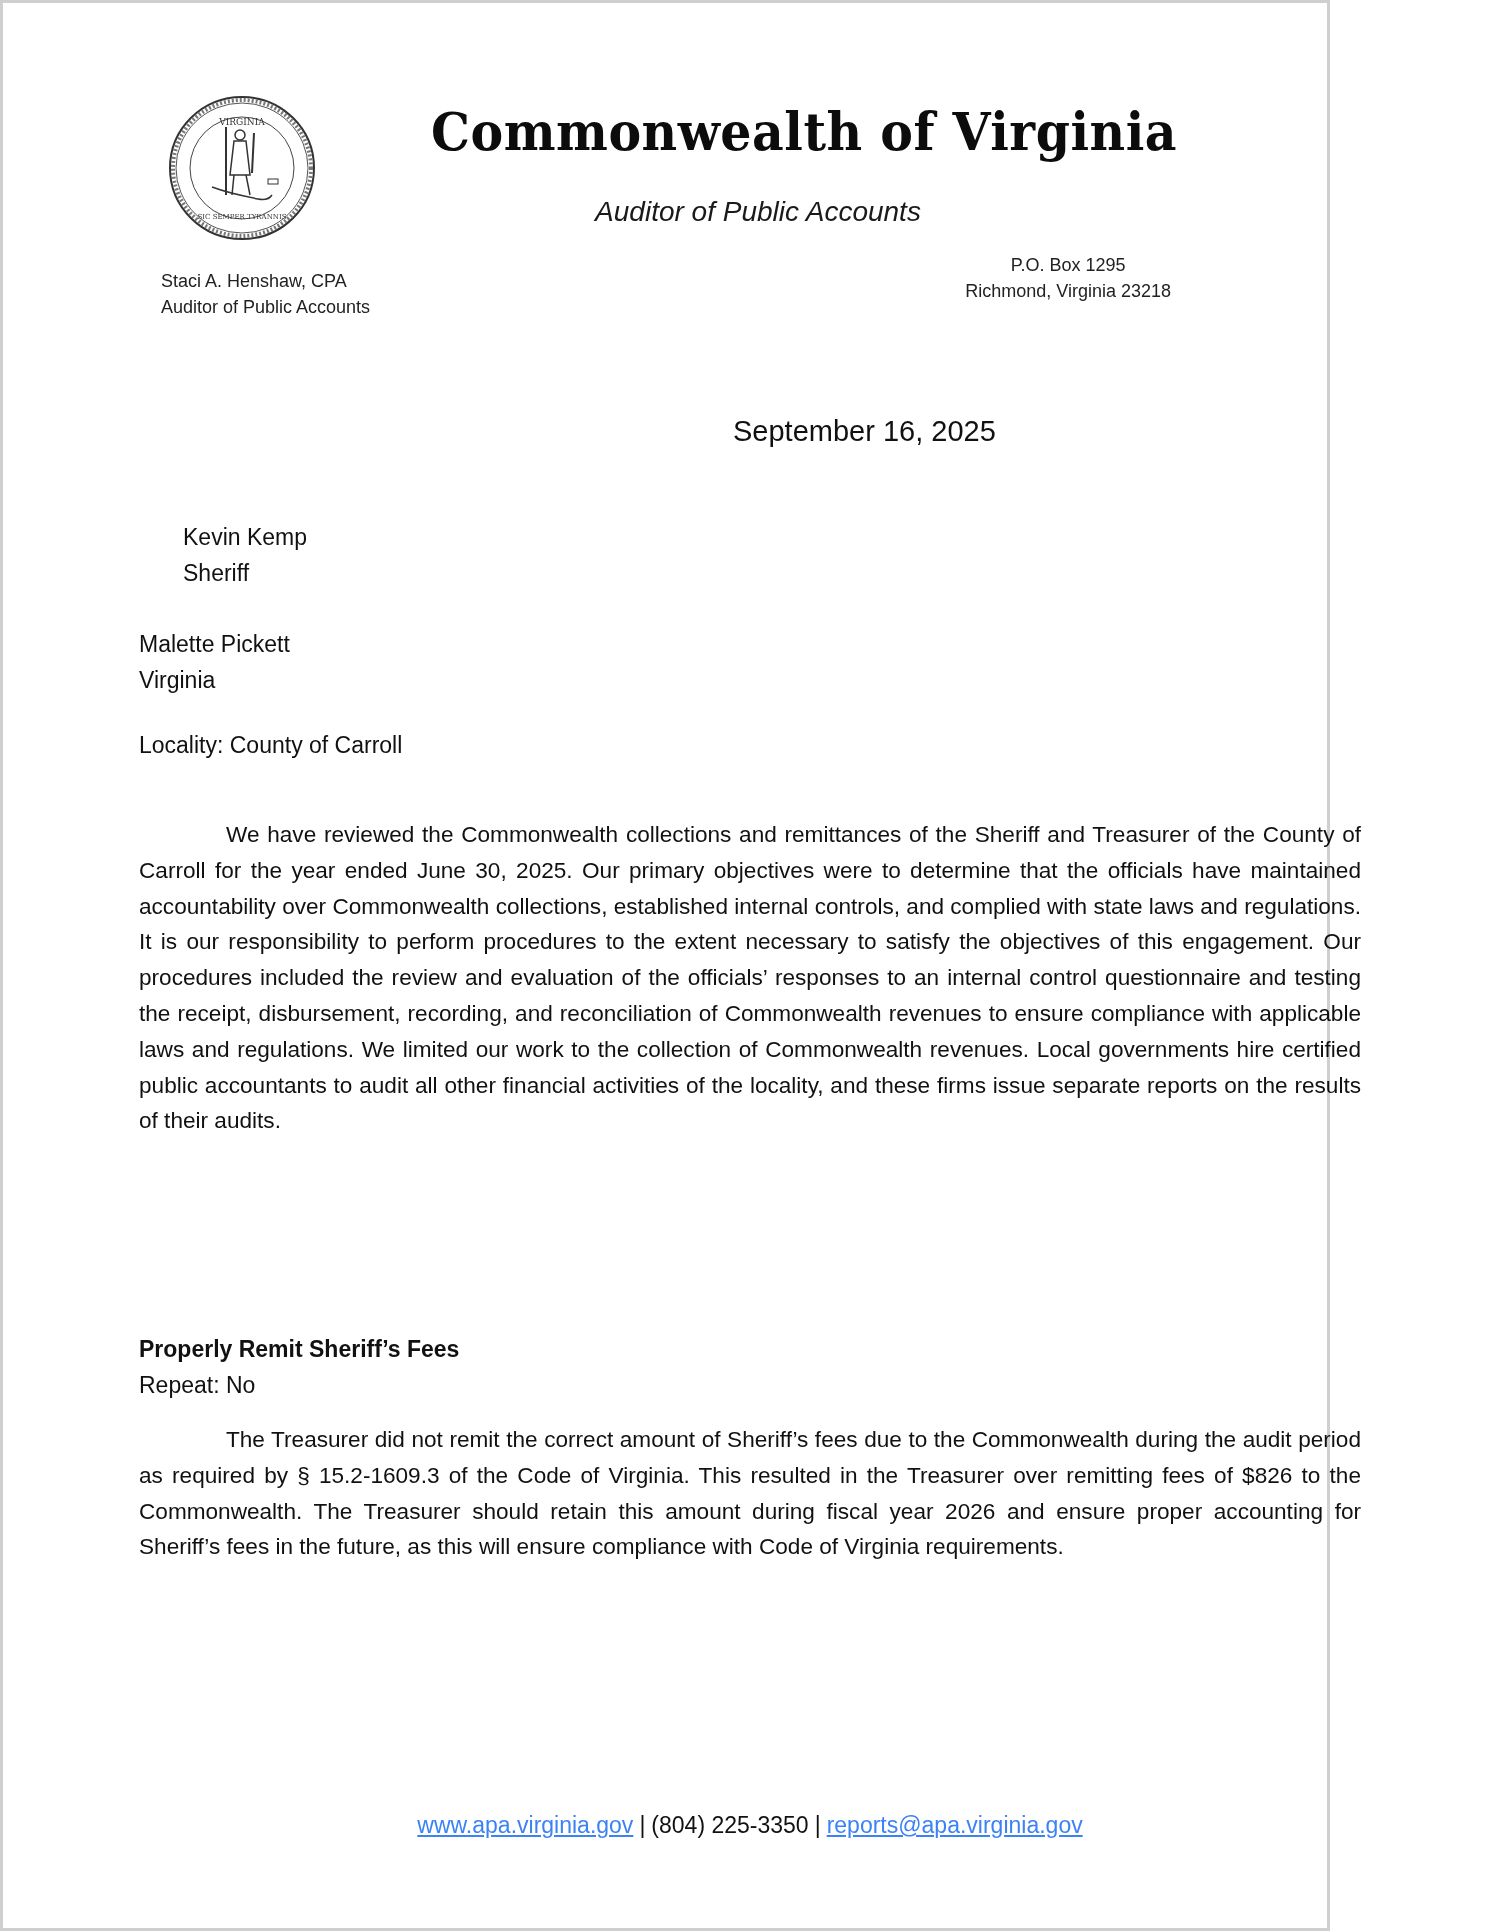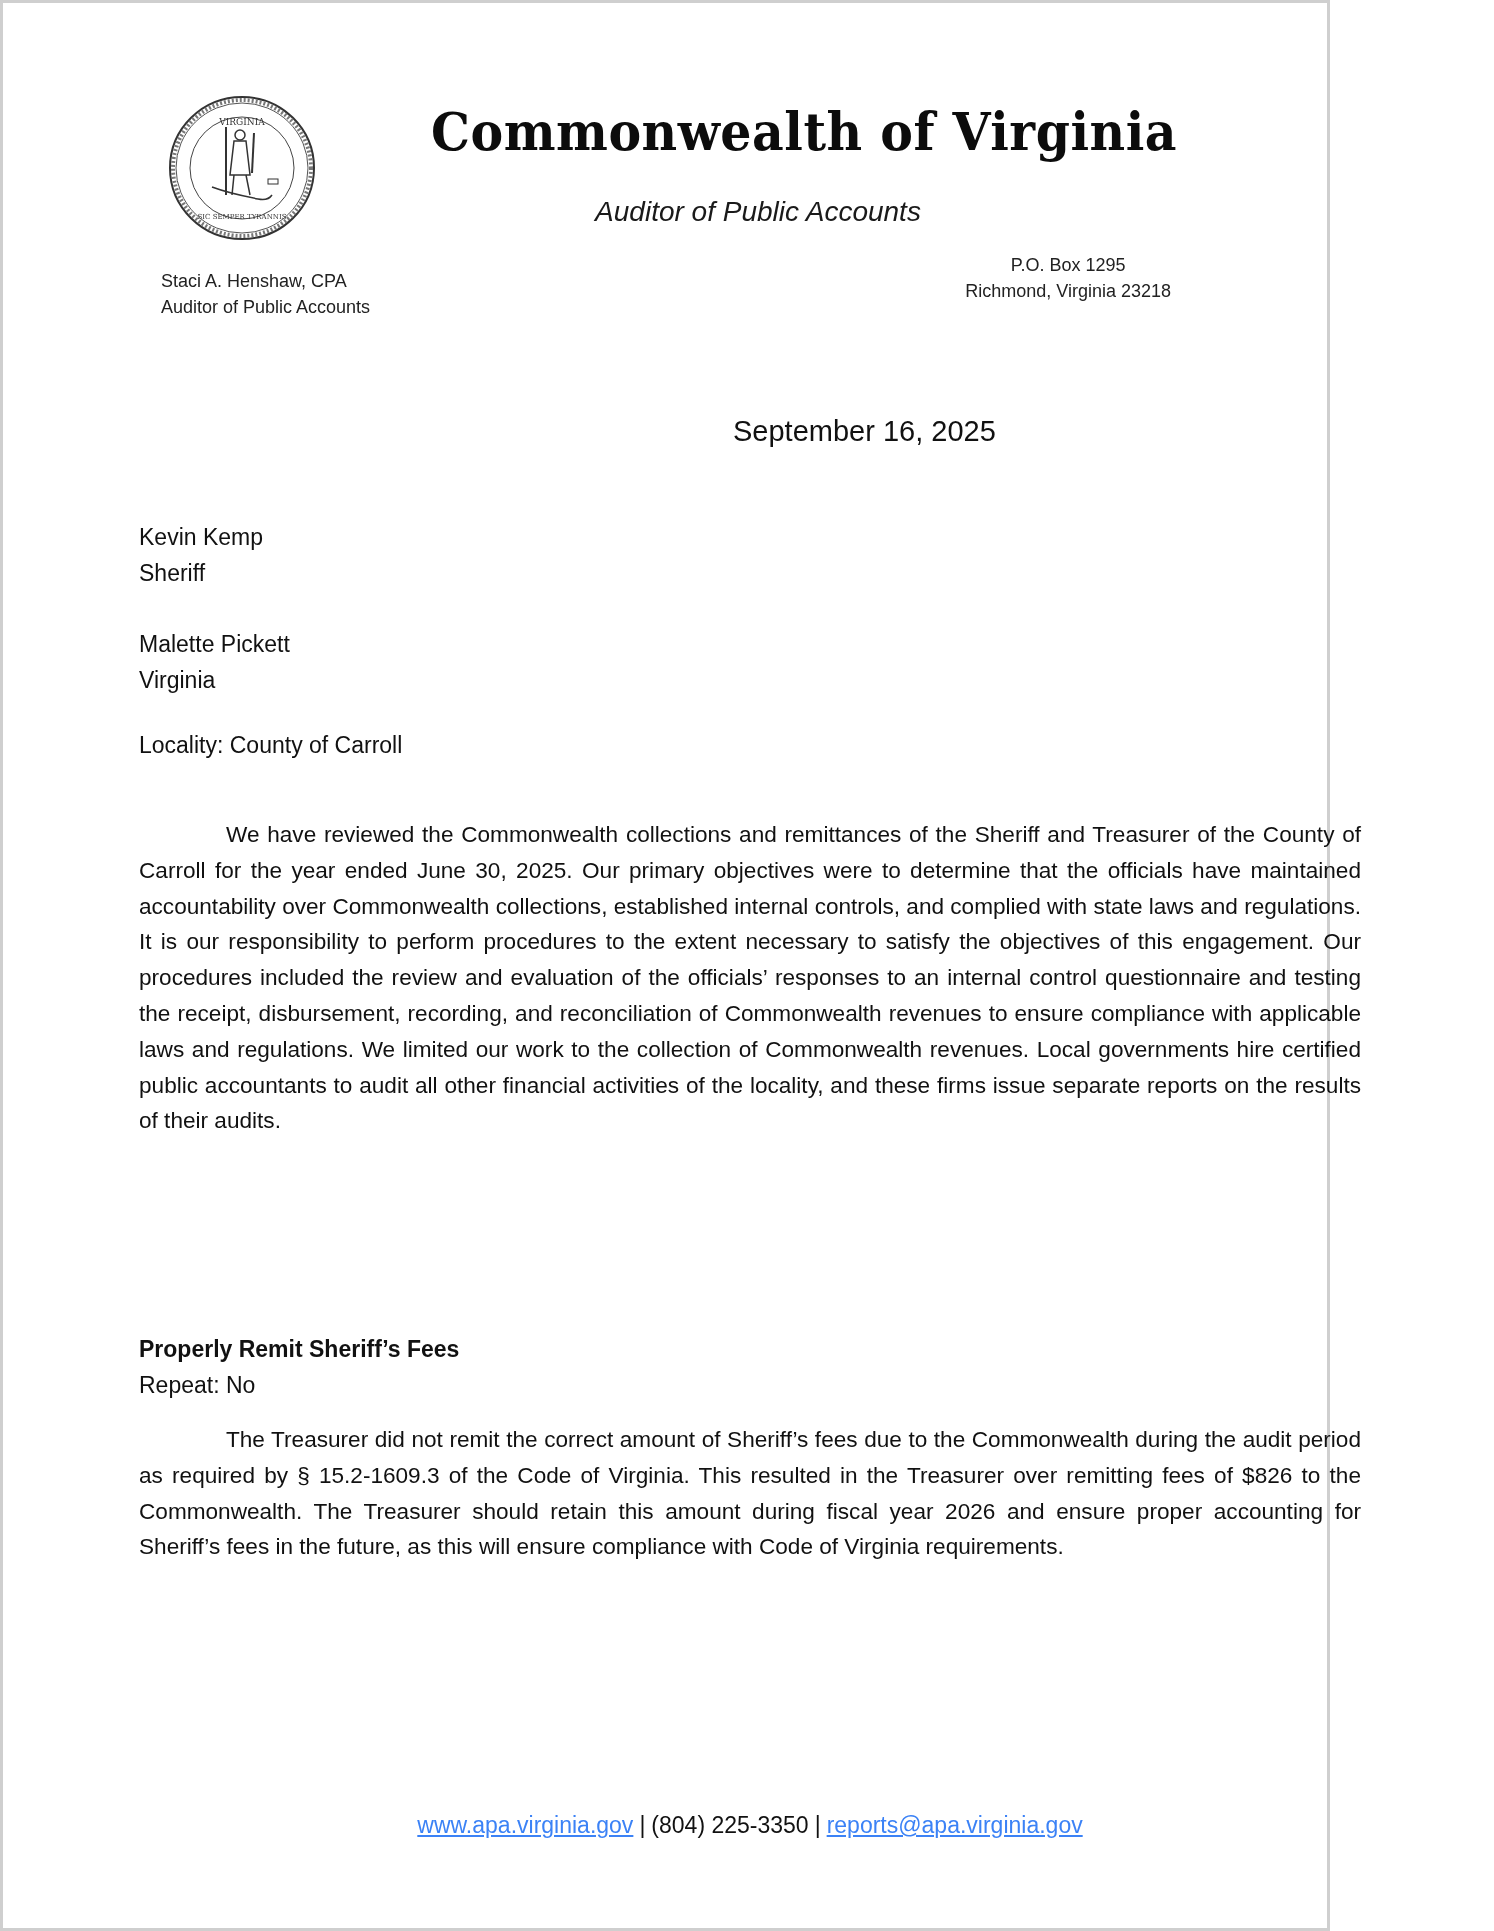--- a/index.html
+++ b/index.html
@@ -65,21 +65,21 @@
     <div>Staci A. Henshaw, CPA</div>
     <div>Auditor of Public Accounts</div>
   </div>
   <div class="hdr-right">
     <div>P.O. Box 1295</div>
     <div>Richmond, Virginia 23218</div>
   </div>
 
   <div class="date">September 16, 2025</div>
 
-  <div class="addr" style="top:516px;">
+  <div class="addr" style="top:516px;margin-left:44px;">
     <div>Kevin Kemp</div>
     <div>Sheriff</div>
   </div>
   <div class="addr" style="top:623px;">
     <div>Malette Pickett</div>
     <div>Virginia</div>
   </div>
   <div class="addr" style="top:724px;">Locality: County of Carroll</div>
 
   <p class="body-p" style="top:814px; margin:0;">We have reviewed the Commonwealth collections and remittances of the Sheriff and Treasurer of the County of Carroll for the year ended June 30, 2025.   Our primary objectives were to determine that the officials have maintained accountability over Commonwealth collections, established internal controls, and complied with state laws and regulations.  It is our responsibility to perform procedures to the extent necessary to satisfy the objectives of this engagement.  Our procedures included the review and evaluation of the officials’ responses to an internal control questionnaire and testing the receipt, disbursement, recording, and reconciliation of Commonwealth revenues to ensure compliance with applicable laws and regulations.  We limited our work to the collection of Commonwealth revenues.  Local governments hire certified public accountants to audit all other financial activities of the locality, and these firms issue separate reports on the results of their audits.</p>

